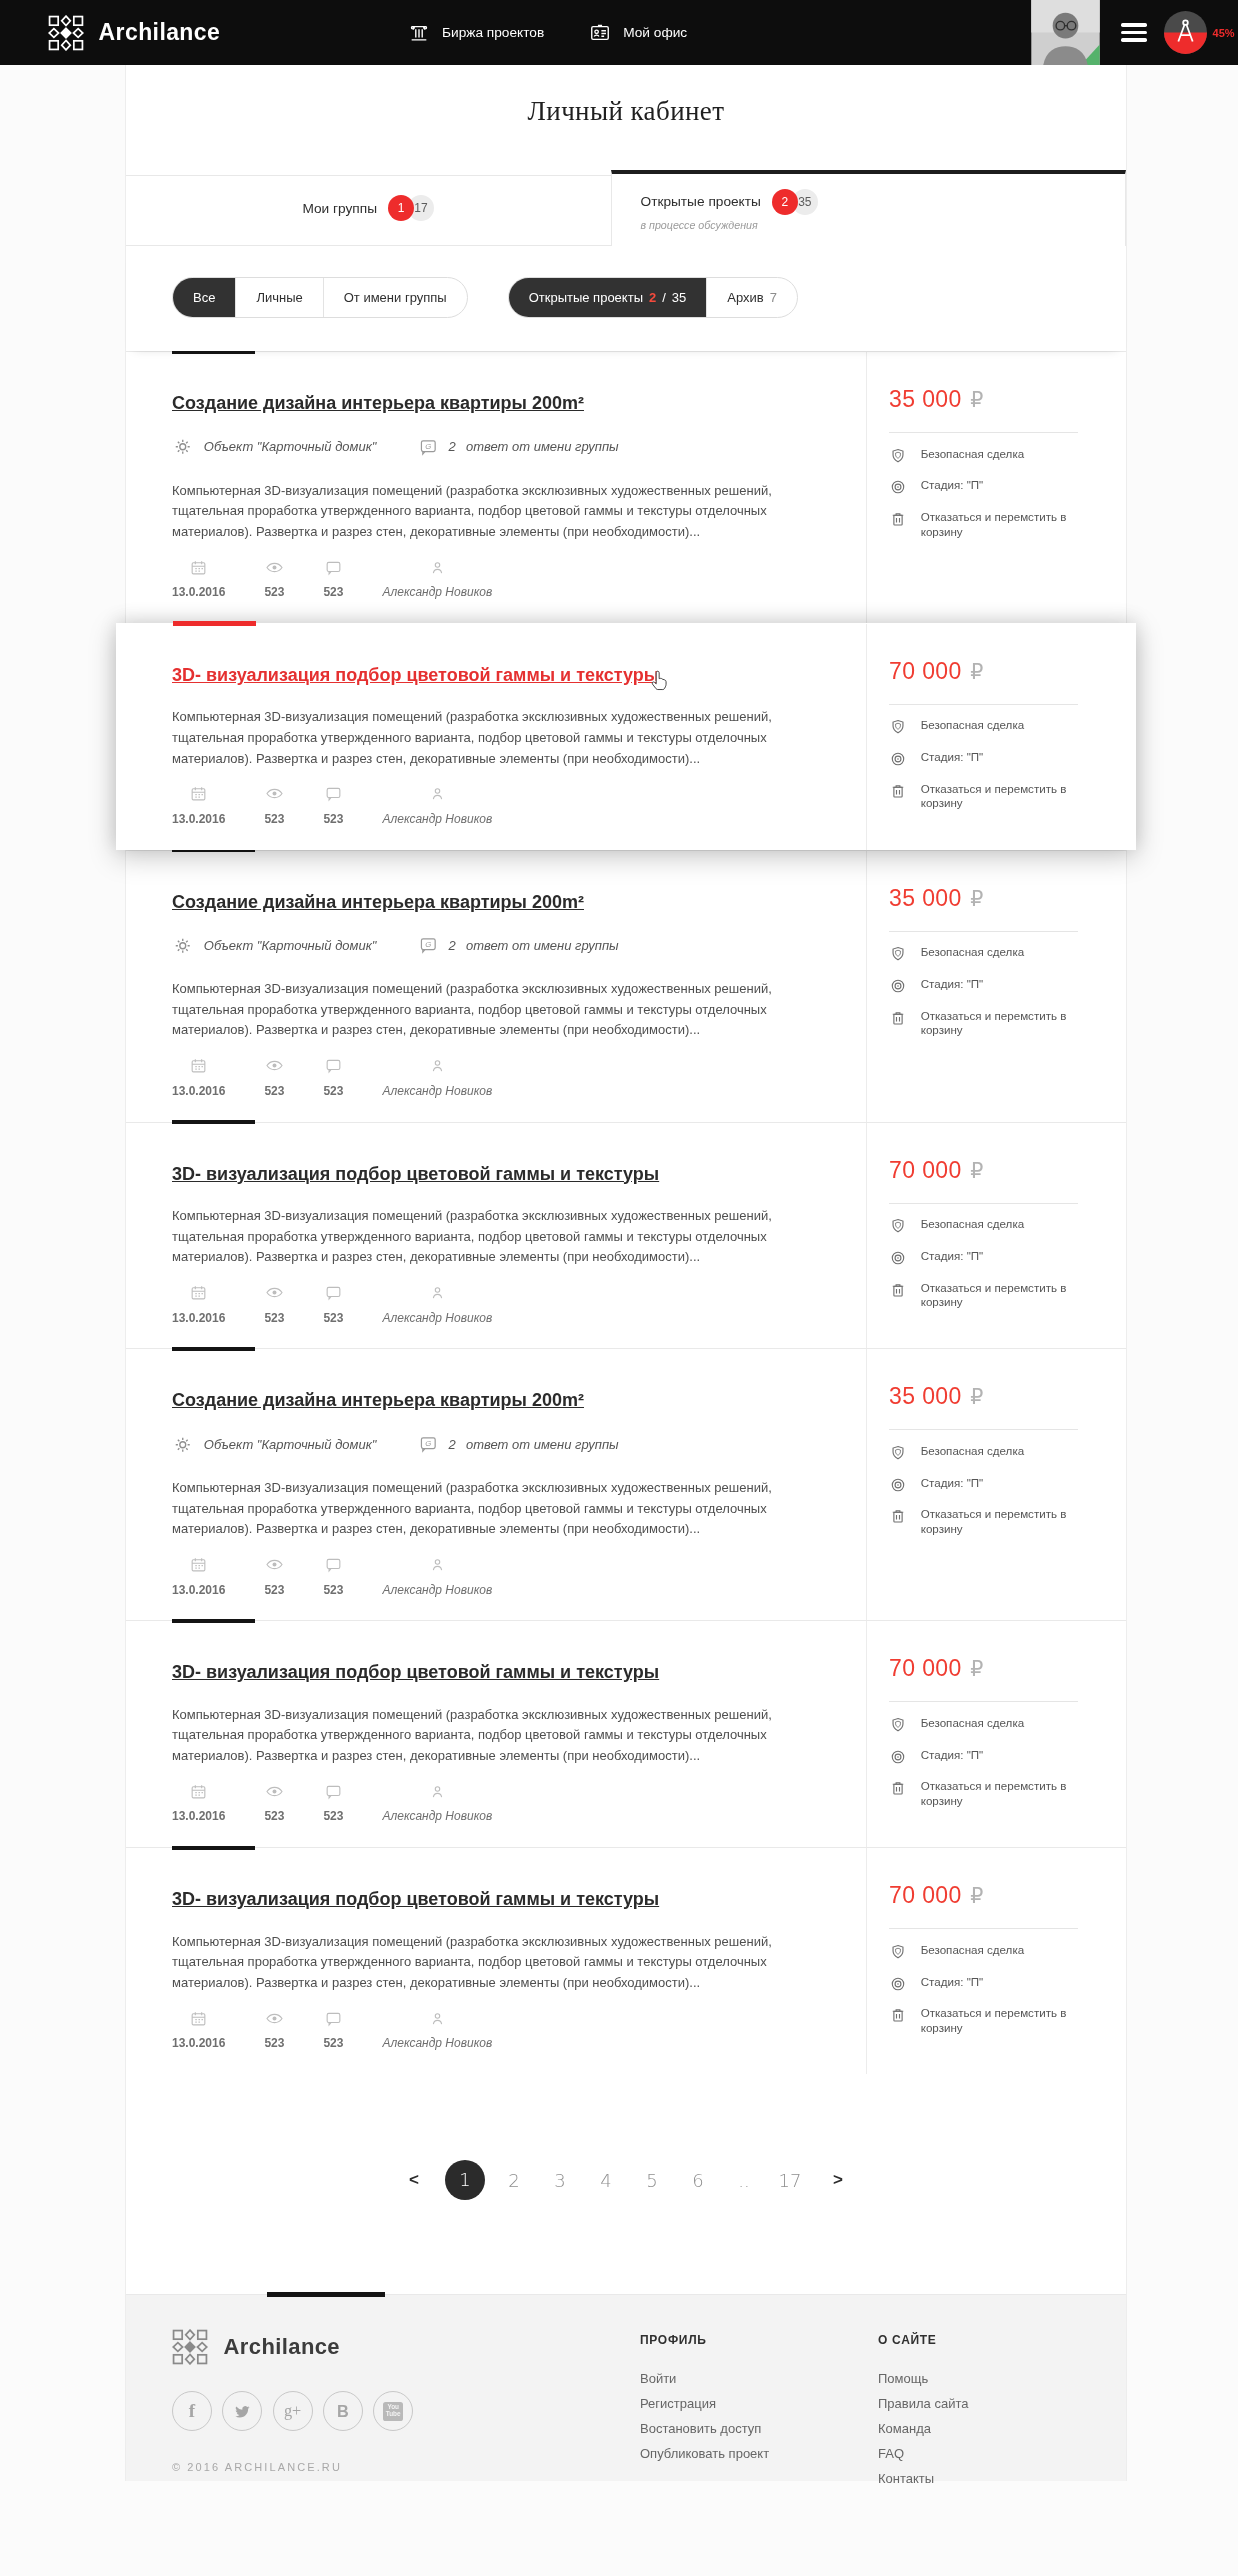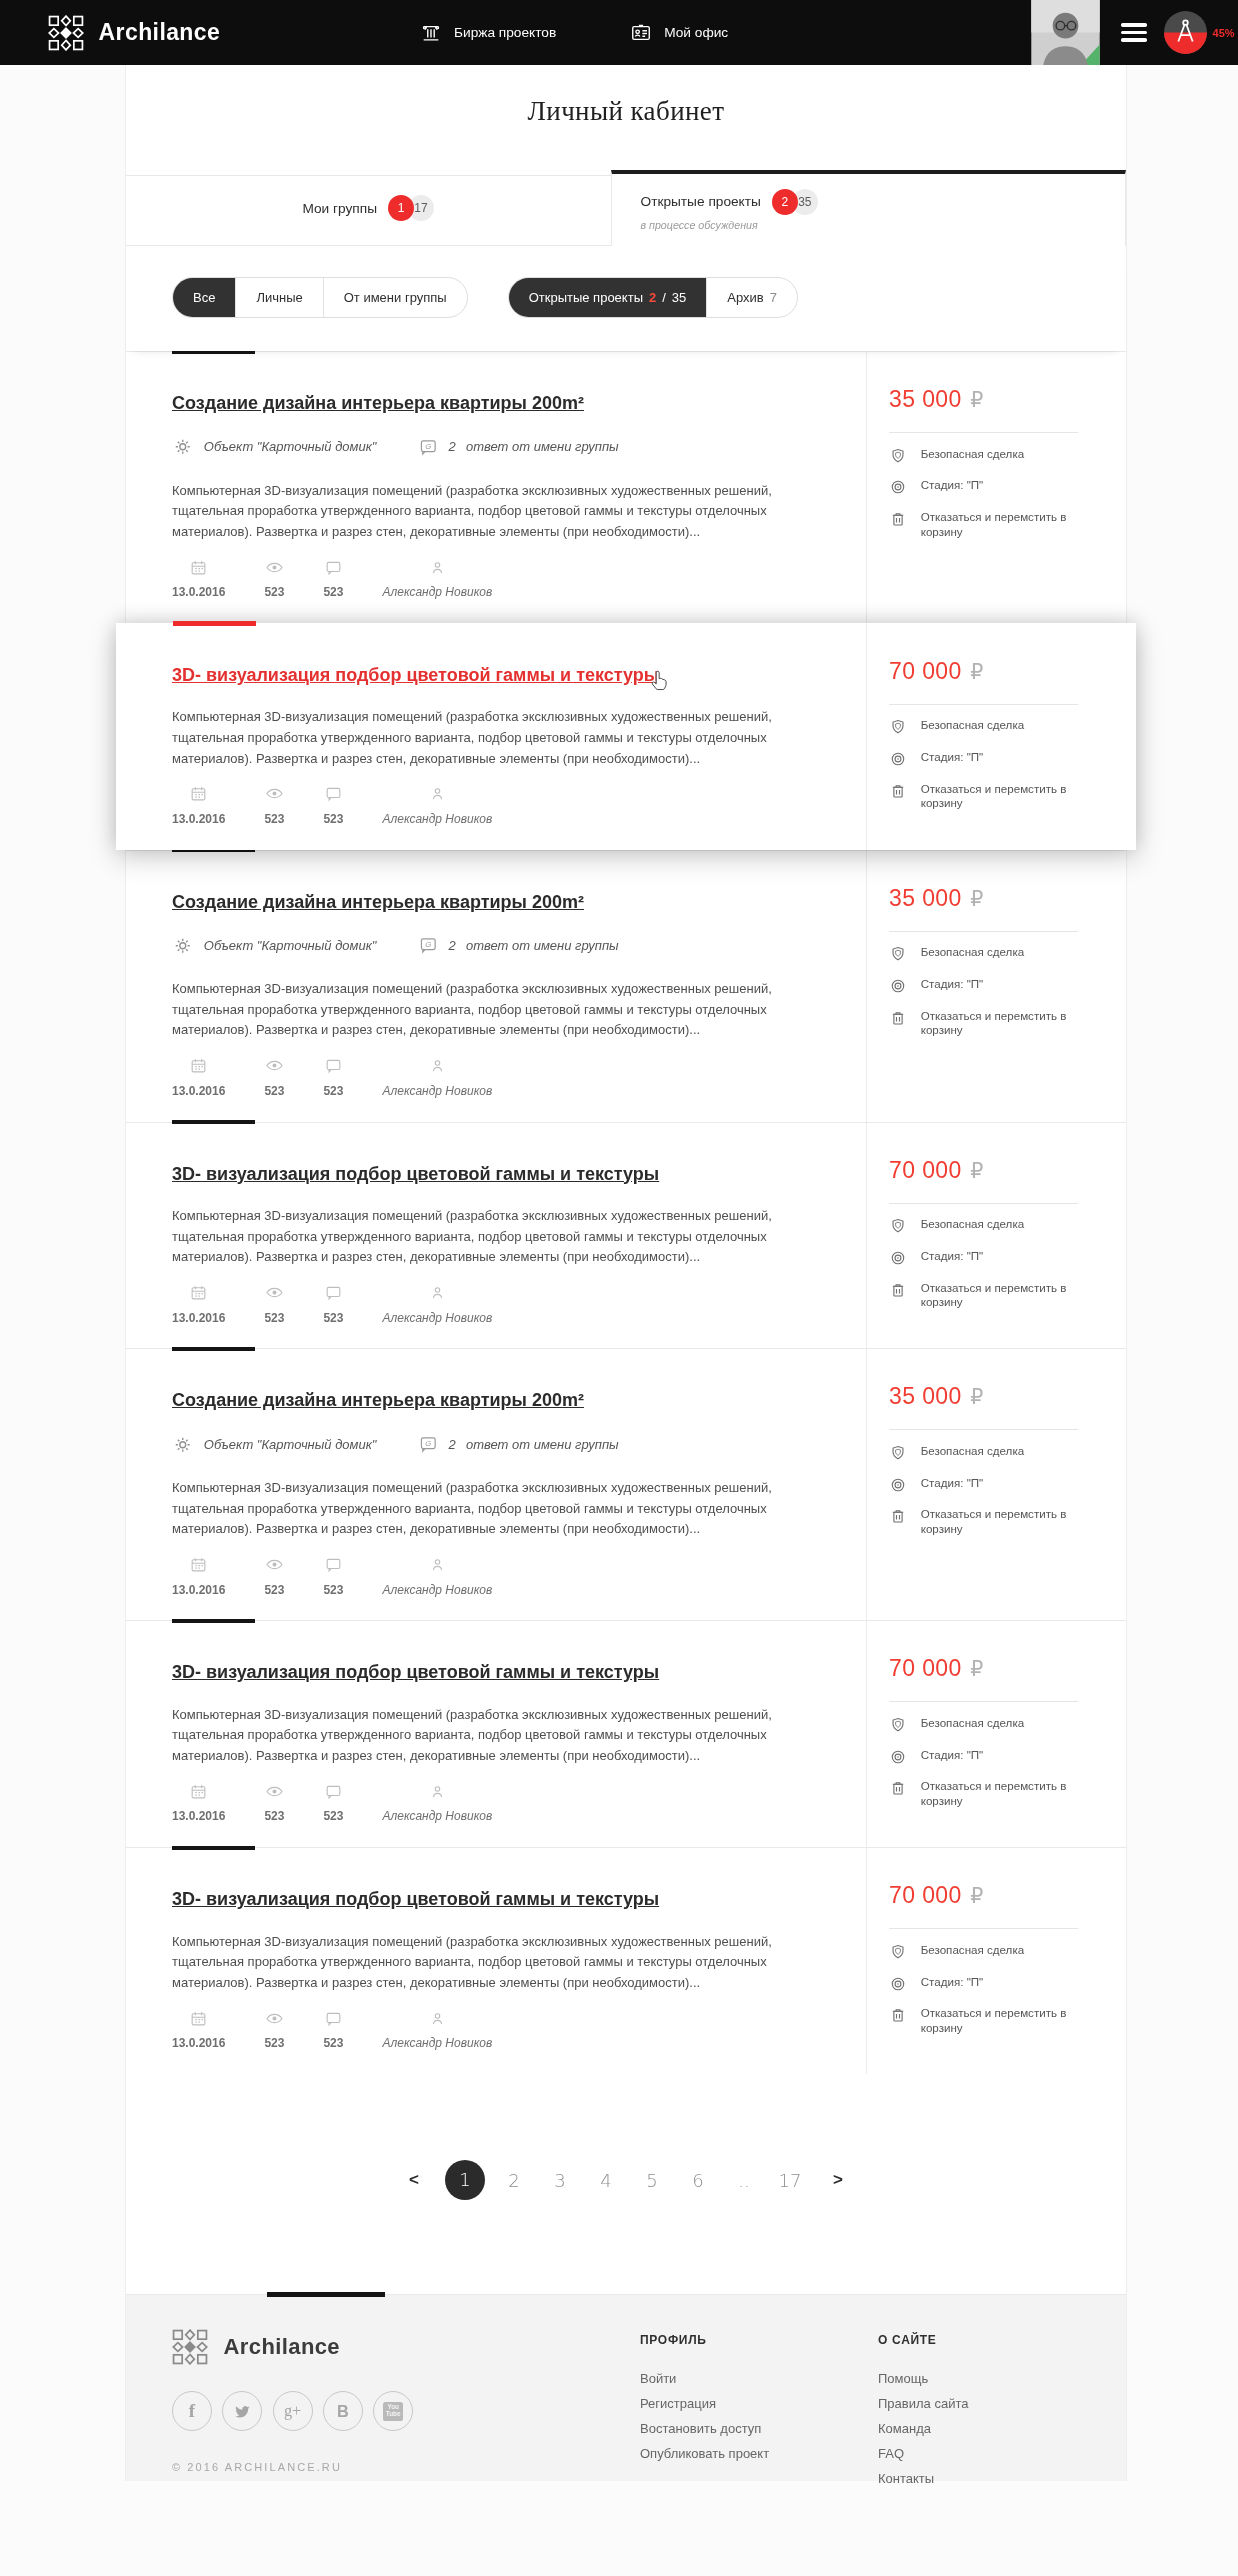--- a/index.html
+++ b/index.html
@@ -10,21 +10,21 @@
   }
   [data-interactable="true"] { cursor:pointer; }
 
   
   .header {
     height:65px; background:#0d0d0d; color:#fff;
     display:flex; align-items:center; position:relative;
   }
   .brand { display:flex; align-items:center; gap:14.6px; margin-left:48px; }
   .brand-name { font-size:23px; font-weight:bold; letter-spacing:0.4px; }
-  .top-nav { position:absolute; left:420px; display:flex; gap:74px; }
+  .top-nav { position:absolute; left:408px; display:flex; gap:45px; }
   .nav-item { display:flex; align-items:center; gap:12px; font-size:13.7px; }
   .hdr-right { position:absolute; right:0; top:0; height:65px; display:flex; align-items:center;border-radius:6px; }
   .avatar { width:69px; height:65px; display:block; }
   .burger { margin-left:20.6px; display:flex; flex-direction:column; gap:4.3px; }
   .burger span { width:26px; height:3.4px; background:#fff; border-radius:1.7px; }
   .gauge { margin-left:17px; width:43px; height:43px; }
   .gauge-pct { color:#ee2c2c; font-size:11px; margin:0 3.4px 0 6px; font-weight:bold; }
 
   
   .container {

